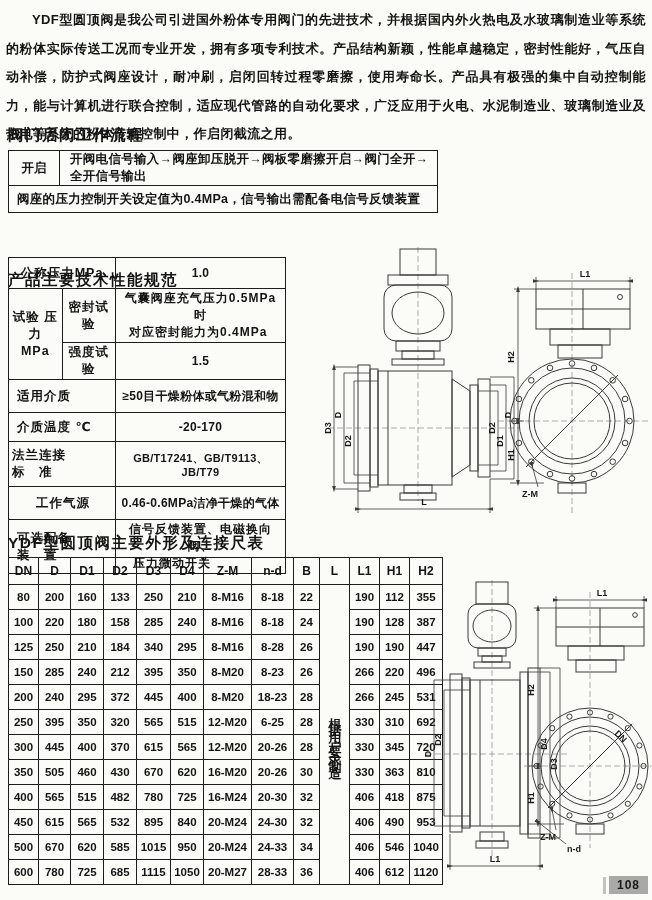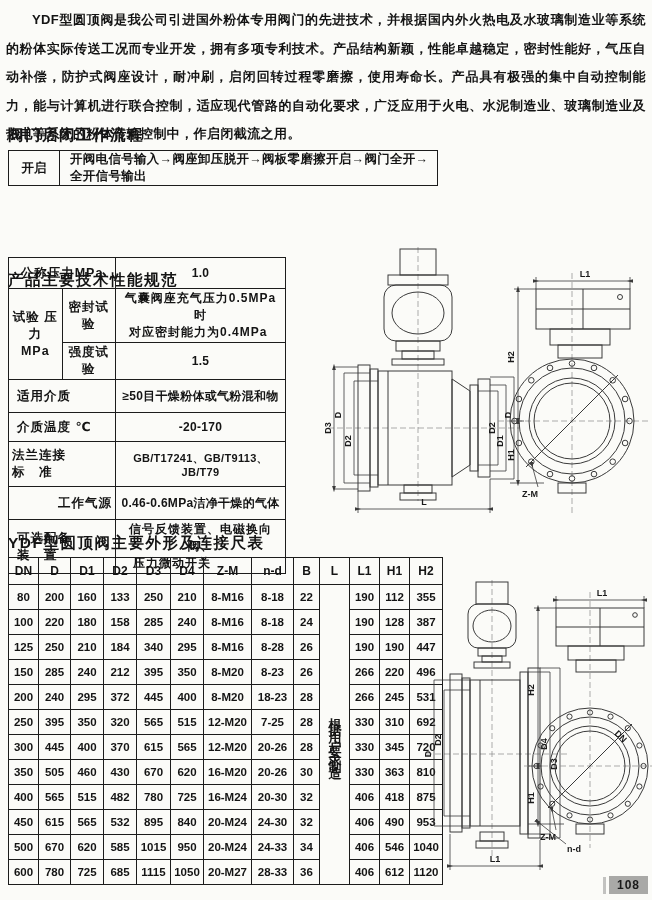--- a/index.html
+++ b/index.html
@@ -52,20 +52,23 @@
   <div class="intro">YDF型圆顶阀是我公司引进国外粉体专用阀门的先进技术，并根据国内外火热电及水玻璃制造业等系统的粉体实际传送工况而专业开发，拥有多项专利技术。产品结构新颖，性能卓越稳定，密封性能好，气压自动补偿，防护式阀座设计，耐冲刷，启闭回转过程零磨擦，使用寿命长。产品具有极强的集中自动控制能力，能与计算机进行联合控制，适应现代管路的自动化要求，广泛应用于火电、水泥制造业、玻璃制造业及热电等系统的粉体传输控制中，作启闭截流之用。</div>
 
   <div class="sec-title" style="top:125px;">阀门启闭工作流程</div>
 
   <table class="wf-table">
     <tbody>
         <tr>
       <td class="wf-label">开启</td>
       <td class="wf-text">开阀电信号输入→阀座卸压脱开→阀板零磨擦开启→阀门全开→全开信号输出</td>
     </tr>
+    <tr>
+      <td class="wf-note" colspan="2">阀座的压力控制开关设定值为0.4MPa，信号输出需配备电信号反馈装置</td>
+    </tr>
   </tbody>
     </table>
 
   <div class="sec-title" style="top:238px;margin-top:32px;">产品主要技术性能规范</div>
 
   <table class="spec-table">
     <tbody>
         <tr>
       <td colspan="2" style="width:100px;height:28px;" class="spec-label">公称压力MPa</td>
       <td class="val">1.0</td>
@@ -91,21 +94,21 @@
       <td class="val">-20-170</td>
     </tr>
     <tr>
       <td colspan="2" class="two-line spec-label" style="height:42px;text-align:left;">
         <div>法兰连接</div>
         <div>标　准</div>
       </td>
       <td class="val" style="font-size:11px;">GB/T17241、GB/T9113、JB/T79</td>
     </tr>
     <tr>
-      <td colspan="2" style="height:30px;text-align:right;padding-left:5px;" class="spec-label">工作气源</td>
+      <td colspan="2" style="height:30px;text-align:center;padding-left:5px;" class="spec-label">工作气源</td>
       <td class="val">0.46-0.6MPa洁净干燥的气体</td>
     </tr>
     <tr>
       <td colspan="2" class="two-line spec-label" style="height:44px;text-align:left;padding-left:8px;">
         <div>可选配备</div>
         <div>装　置</div>
       </td>
       <td class="val two-line">
         <div>信号反馈装置、电磁换向阀、</div>
         <div style="text-align:left;padding-left:14px;">压力微动开关</div>
@@ -342,21 +345,21 @@
           <td>531</td>
         </tr>
         <tr>
           <td>250</td>
           <td>395</td>
           <td>350</td>
           <td>320</td>
           <td>565</td>
           <td>515</td>
           <td>12-M20</td>
-          <td>7-25</td>
+          <td>6-25</td>
           <td>28</td>
           <td>330</td>
           <td>310</td>
           <td>692</td>
         </tr>
         <tr>
           <td>300</td>
           <td>445</td>
           <td>400</td>
           <td>370</td>

